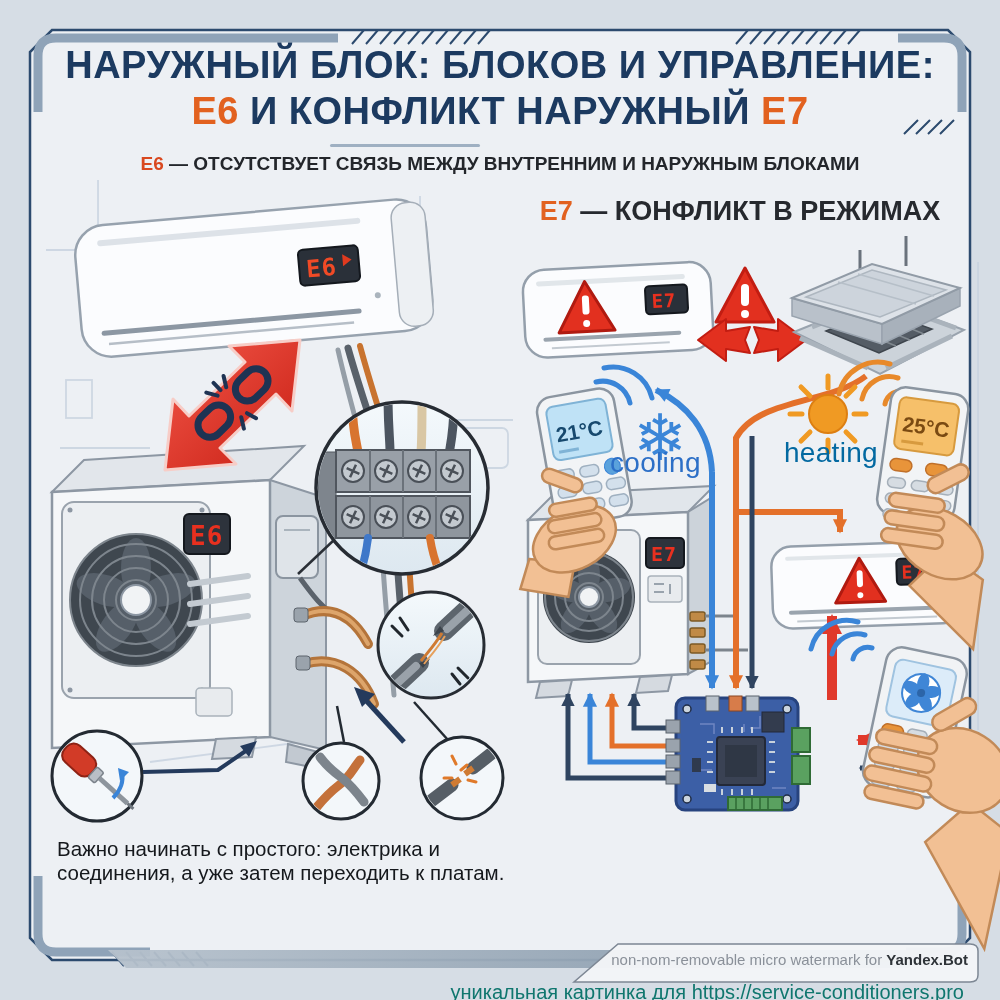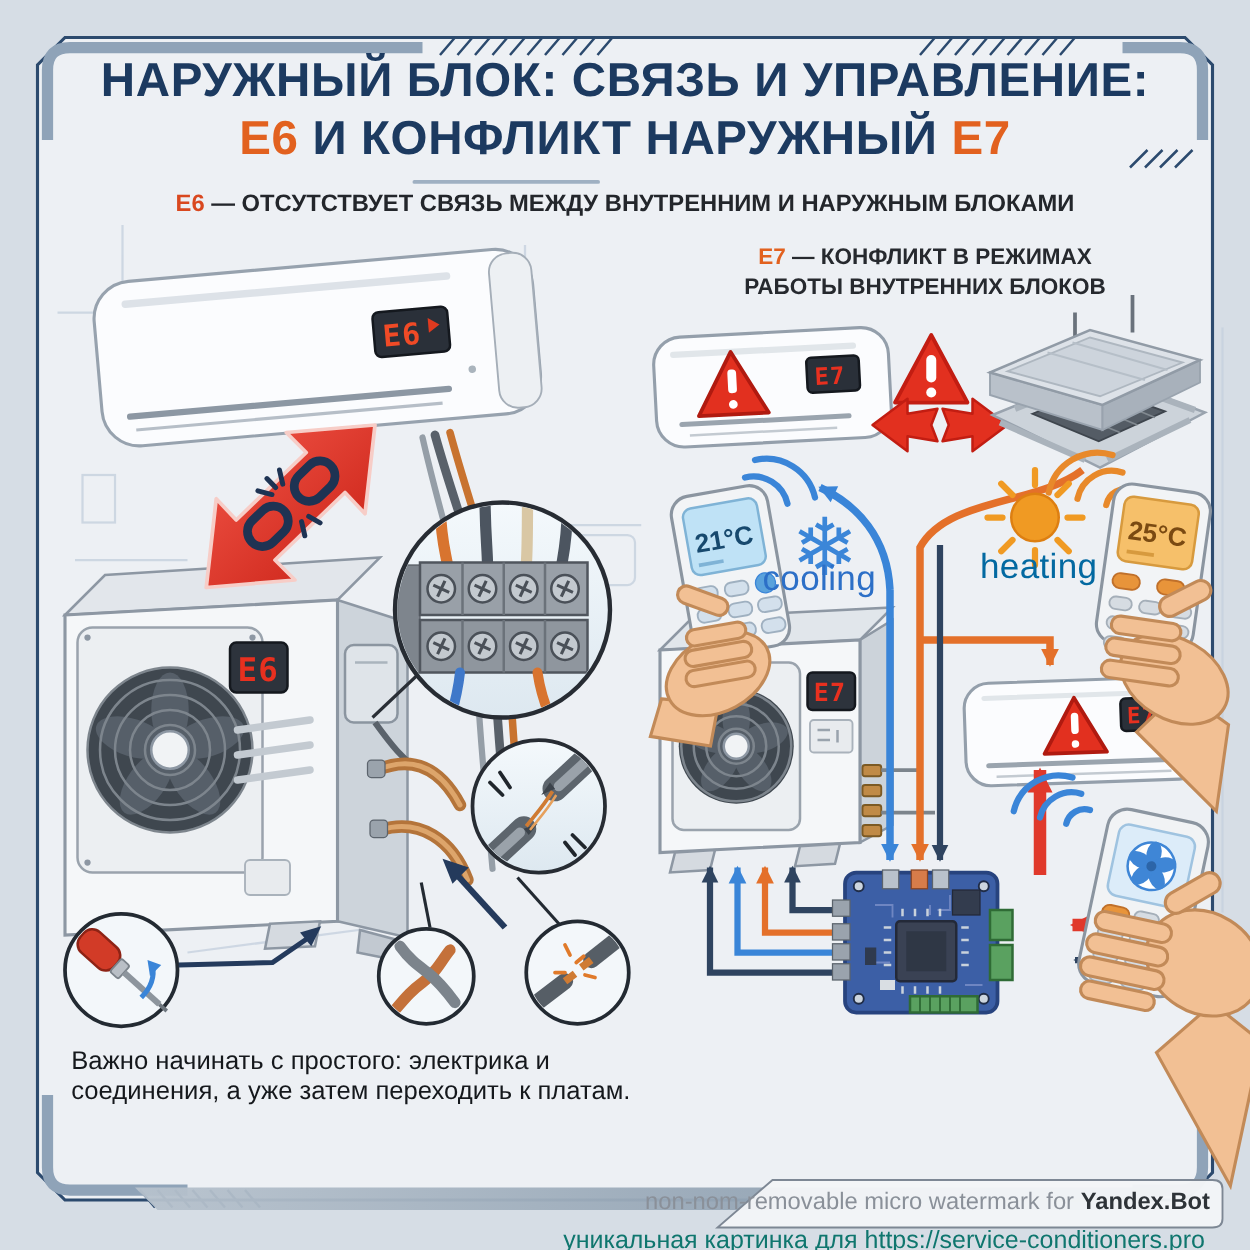--- a/index.html
+++ b/index.html
@@ -16,31 +16,31 @@
   }
   .title-accent{color:#e2611f;}
   .divider{background:#9fb0c2;border-radius:2px;}
   .subtitle{
     left:30px;width:940px;text-align:center;
     font-size:19px;font-weight:bold;color:#23262b;
   }
   .subtitle .code{color:#d9481f;}
   .e7-heading{
     left:505px;width:470px;text-align:center;
-    font-size:18px;font-weight:bold;color:#26292e;line-height:1.32;
+    font-size:27px;font-weight:bold;color:#26292e;line-height:1.32;
   }
   .e7-heading .code{color:#e2611f;}
   .mode-label{font-size:28px;font-weight:normal;letter-spacing:.3px;}
   .cooling{color:#2c6fc7;}
   .heating{color:#0369a1;}
   .para{
     font-size:20.5px;line-height:1.17;color:#15181c;white-space:pre-line;
   }
   .watermark{
-    font-size:19px;color:#8a9099;white-space:nowrap;
+    font-size:15px;color:#8a9099;white-space:nowrap;
   }
   .watermark .brand{color:#2e3338;font-weight:600;}
   .source-note{font-size:20px;color:#0f766e;white-space:nowrap;}
   .seg{font-family:"DejaVu Sans Mono", monospace;font-weight:bold;letter-spacing:1px;}
   .rtemp{font-family:"Liberation Sans", sans-serif;font-weight:bold;}
 </style>
 </head>
 <body>
 
 <svg id="scene" width="1000" height="1000" viewBox="0 0 1000 1000">
@@ -514,28 +514,27 @@
         <rect x="876" y="774" width="68" height="15" rx="7.5"></rect>
         <rect x="880" y="793" width="60" height="14" rx="7"></rect>
         <rect x="928" y="700" width="48" height="17" rx="8.5" transform="rotate(-42 950 708)"></rect>
       </g>
     </g>
   </g>
 
   <path d="M 618 944 L 970 944 Q 978 944 978 951 L 978 975 Q 978 982 970 982 L 574 982 Z" fill="#f3f5f7" fill-opacity="0.97" stroke="#7d8794" stroke-width="1.5"></path>
 </svg>
 
-<div class="ov title-line" style="top:44px">НАРУЖНЫЙ БЛОК: СВЯЗЬ И УПРАВЛЕНИЕ:</div>
+<div class="ov title-line" style="top:44px">НАРУЖНЫЙ БЛОК: БЛОКОВ И УПРАВЛЕНИЕ:</div>
 <div class="ov title-line" style="top:90px"><span class="title-accent">Е6</span><span> И КОНФЛИКТ НАРУЖНЫЙ </span><span class="title-accent">Е7</span></div>
 <div class="ov divider" style="left:330px;top:144px;width:150px;height:3px"></div>
 <div class="ov subtitle" style="top:153px"><span class="code">Е6</span><span> — ОТСУТСТВУЕТ СВЯЗЬ МЕЖДУ ВНУТРЕННИМ И НАРУЖНЫМ БЛОКАМИ</span></div>
 
 <div class="ov e7-heading" style="top:194px">
   <div><span class="code">Е7</span><span> — КОНФЛИКТ В РЕЖИМАХ</span></div>
-  <div>РАБОТЫ ВНУТРЕННИХ БЛОКОВ</div>
 </div>
 
 <div class="ov mode-label cooling" style="left:610px;top:447px">cooling</div>
 <div class="ov mode-label heating" style="left:784px;top:437px">heating</div>
 
 <div class="ov para" style="left:57px;top:813px;width:470px">
   <div>Важно начинать с простого: электрика и
 соединения, а уже затем переходить к платам.</div>
 </div>
 <div class="ov para" style="left:524px;top:809px;width:460px">

